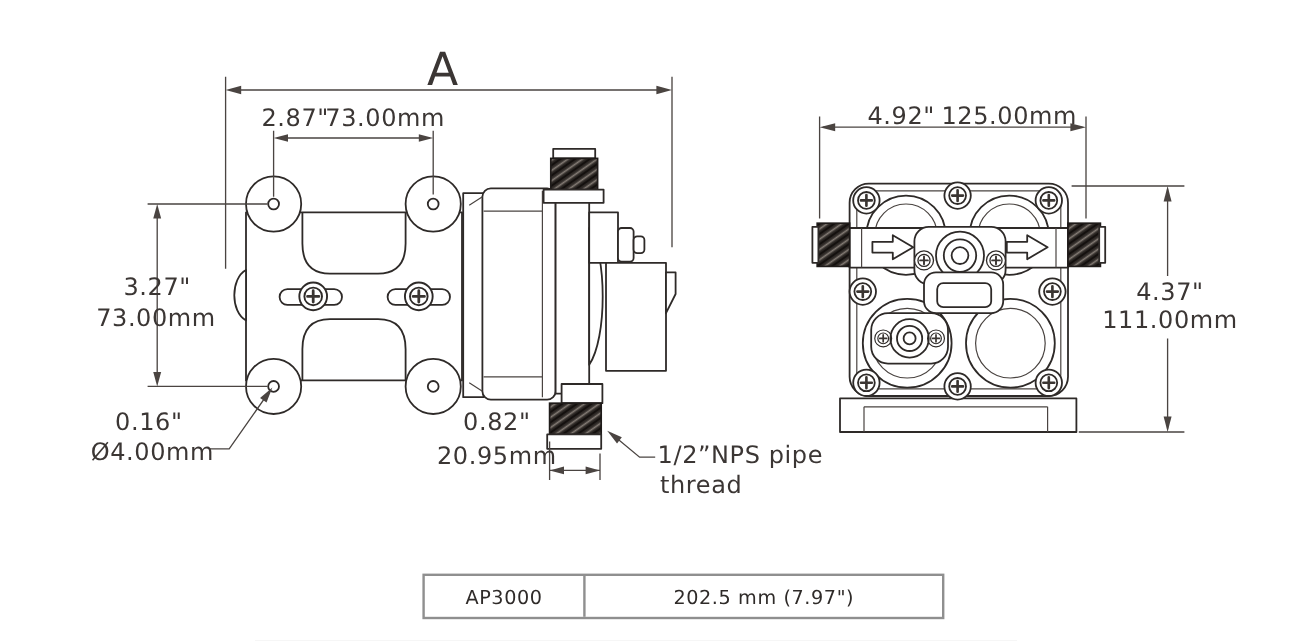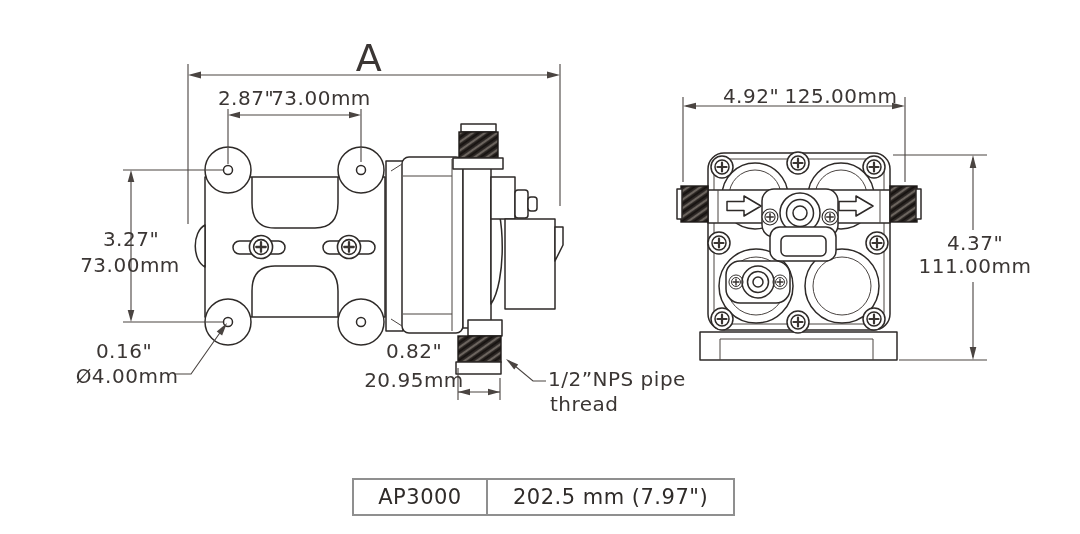--- a/index.html
+++ b/index.html
@@ -7,22 +7,22 @@
          font-family:"DejaVu Sans","Liberation Sans",sans-serif;}
   svg{position:absolute;left:0;top:0;}
   svg text{fill:#3b3634;font-family:"DejaVu Sans","Liberation Sans",sans-serif;letter-spacing:.5px;}
   .ln{fill:#ffffff;stroke:#2e2a28;stroke-width:1.5;stroke-linejoin:round;}
   .ln2{fill:none;stroke:#2e2a28;stroke-width:1.5;stroke-linejoin:round;}
   .thin{fill:none;stroke:#4a4441;stroke-width:1;}
   .dim{fill:none;stroke:#4a4441;stroke-width:1.1;}
   .dimf{fill:#4a4441;stroke:none;}
   .thr{stroke:#1f1b19;stroke-width:1.4;}
   .cross{fill:none;stroke:#3a3532;stroke-width:2.2;stroke-linecap:round;}
-  .spec-table{position:absolute;left:352px;top:478px;width:383px;height:38px;box-sizing:border-box;
-              border:2px solid #8f8f8f;display:flex;color:#2f2b29;font-size:21px;letter-spacing:.5px;}
+  .spec-table{position:absolute;left:352px;top:478px;width:435px;height:38px;box-sizing:border-box;
+              border:2px solid #8f8f8f;display:flex;color:#2f2b29;font-size:16px;letter-spacing:.5px;}
   .spec-table .cell{display:flex;align-items:center;justify-content:center;box-sizing:border-box;}
   .spec-table .model{width:134px;border-right:2px solid #8f8f8f;}
   .spec-table .value{flex:1;}
 </style>
 </head>
 <body>
 
 <div class="stage">
 <svg width="1080" height="534" viewBox="0 0 1080 534">
   <defs>

